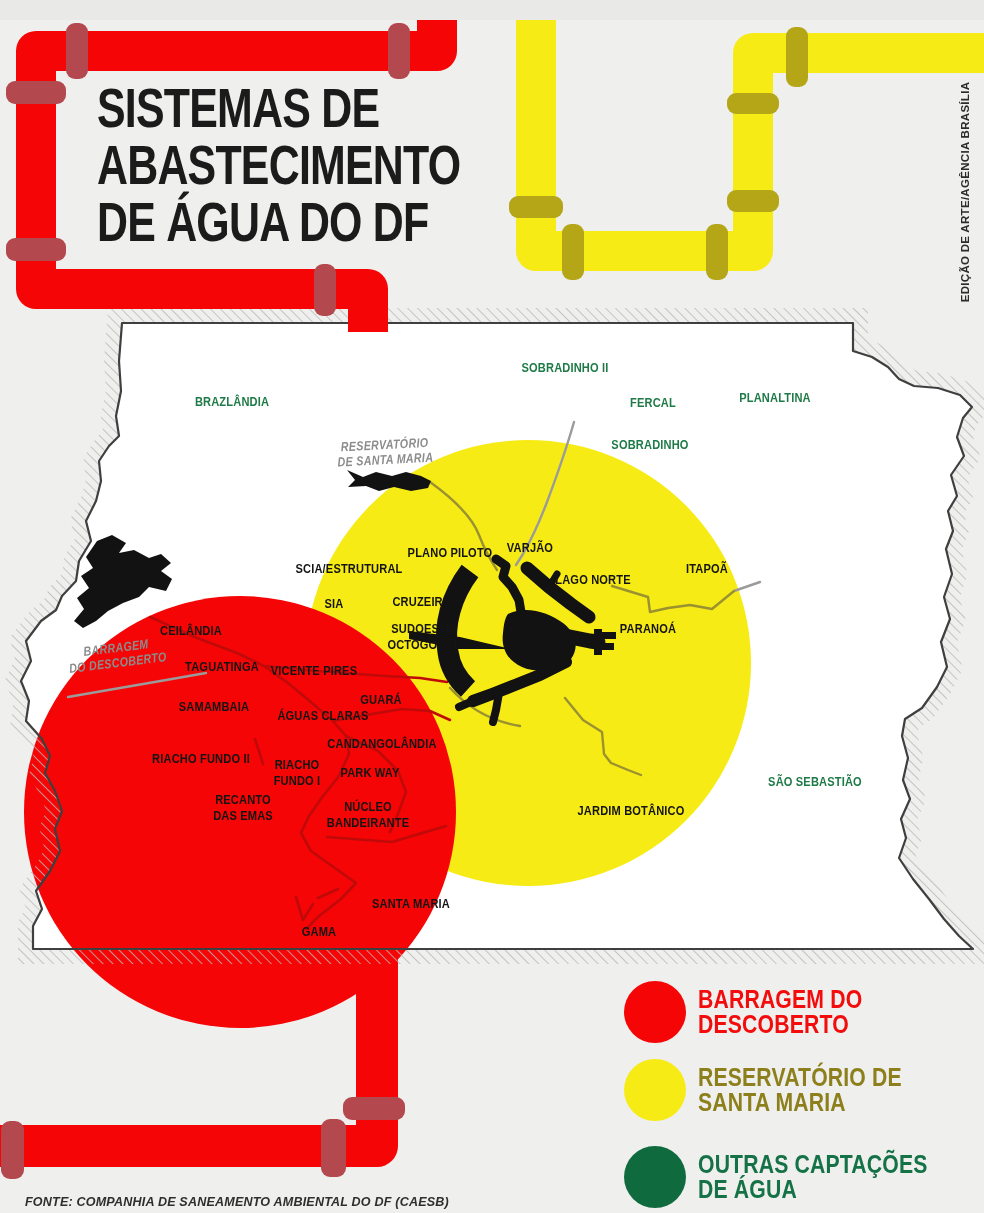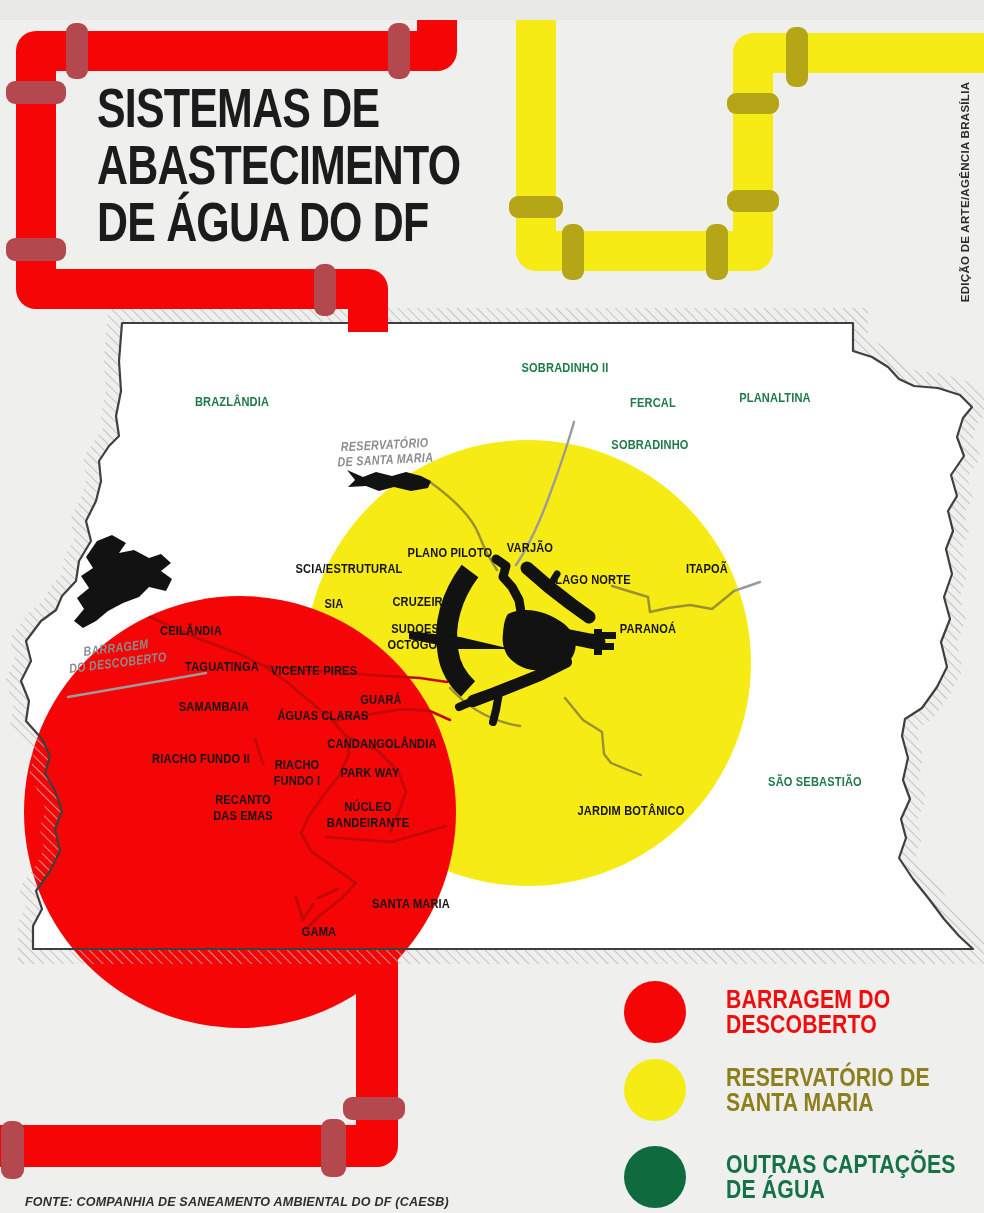--- a/index.html
+++ b/index.html
@@ -11,21 +11,21 @@
   #pipes-top{z-index:3;}
   #map-labels{position:absolute;left:0;top:0;width:984px;height:1213px;z-index:4;pointer-events:none;}
   .lbl{position:absolute;font-weight:bold;white-space:pre;text-align:center;line-height:1.15;letter-spacing:.2px;transform-origin:center;}
   .lbl.green{color:#1e7a46;font-size:13.5px;}
   .lbl.black{color:#141414;font-size:13.5px;}
   .lbl.gray{color:#8c8c8c;font-size:13px;font-style:italic;letter-spacing:.4px;}
   #title{position:absolute;left:97px;top:60px;z-index:6;font-size:55px;line-height:1.04;font-weight:bold;color:#1b1b1b;transform:scaleX(0.78);transform-origin:left top;letter-spacing:-1px;white-space:nowrap;}
   #credit{position:absolute;left:965px;top:172px;z-index:6;font-size:11.5px;font-weight:bold;color:#2b2b2b;white-space:nowrap;transform:translate(-50%,-50%) rotate(-90deg);letter-spacing:.3px;}
   #source{position:absolute;left:25px;top:1174px;z-index:6;font-size:13.5px;font-weight:bold;font-style:italic;color:#2e2e2e;transform:scaleX(0.93);transform-origin:left top;letter-spacing:.2px;}
   #legend{position:absolute;left:0;top:0;width:984px;height:1213px;z-index:5;pointer-events:none;}
-  .legend-row{position:absolute;left:624px;display:flex;align-items:center;gap:40px;transform:translateY(-50%);}
+  .legend-row{position:absolute;left:624px;display:flex;align-items:center;gap:12px;transform:translateY(-50%);}
   .legend-swatch{width:62px;height:62px;border-radius:50%;flex:0 0 auto;}
   .legend-text{font-size:26.5px;font-weight:bold;line-height:0.95;white-space:pre;transform:scaleX(0.8);transform-origin:left center;letter-spacing:.2px;}
 </style>
 </head>
 <body>
 
 <div id="page">
 
   <svg id="pipe-bottom" width="984" height="1213" viewBox="0 0 984 1213">
     <path d="M377 928 L377 1126 L-20 1126" fill="none" stroke="#f50505" stroke-width="42" stroke-linejoin="round"></path>

